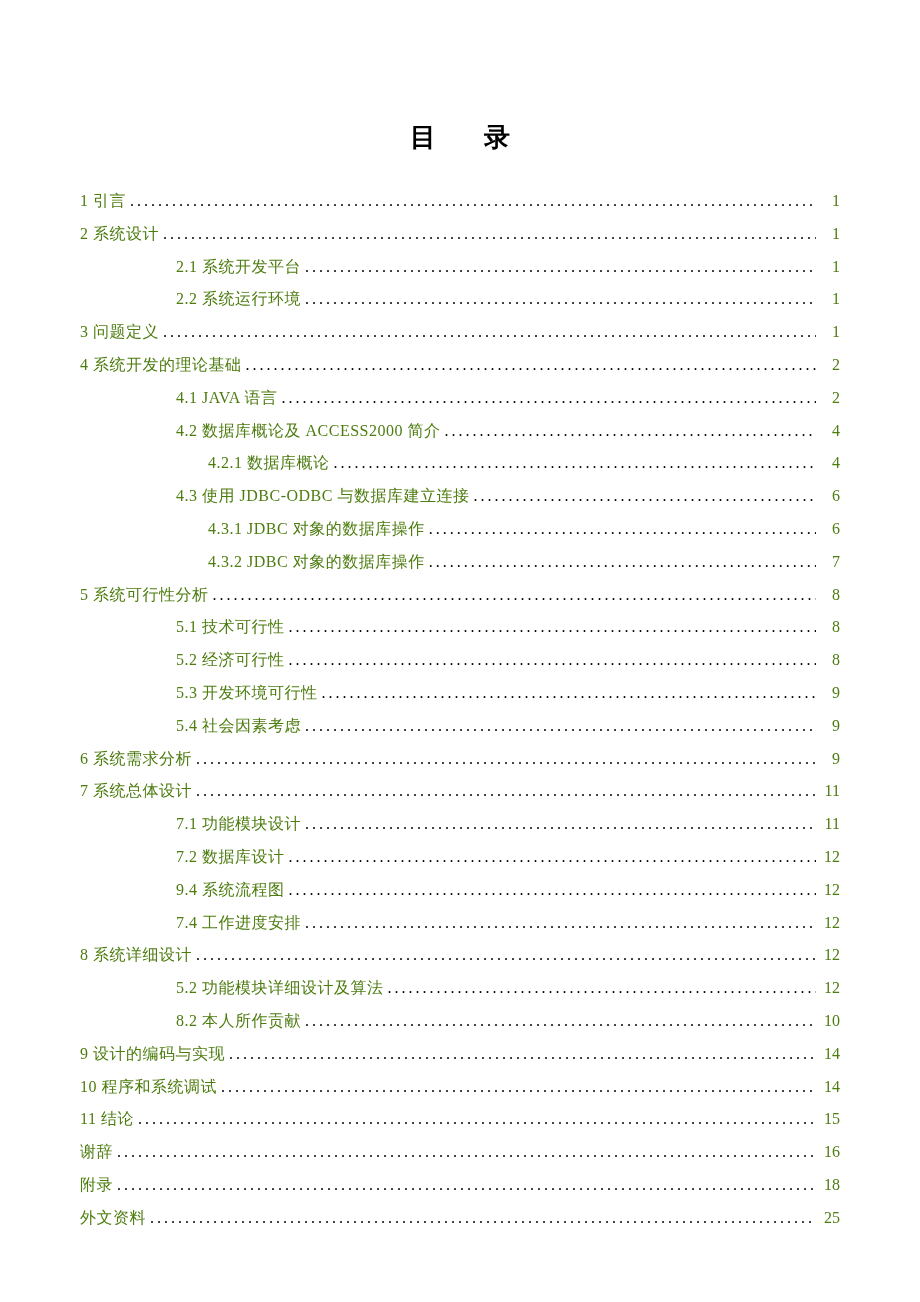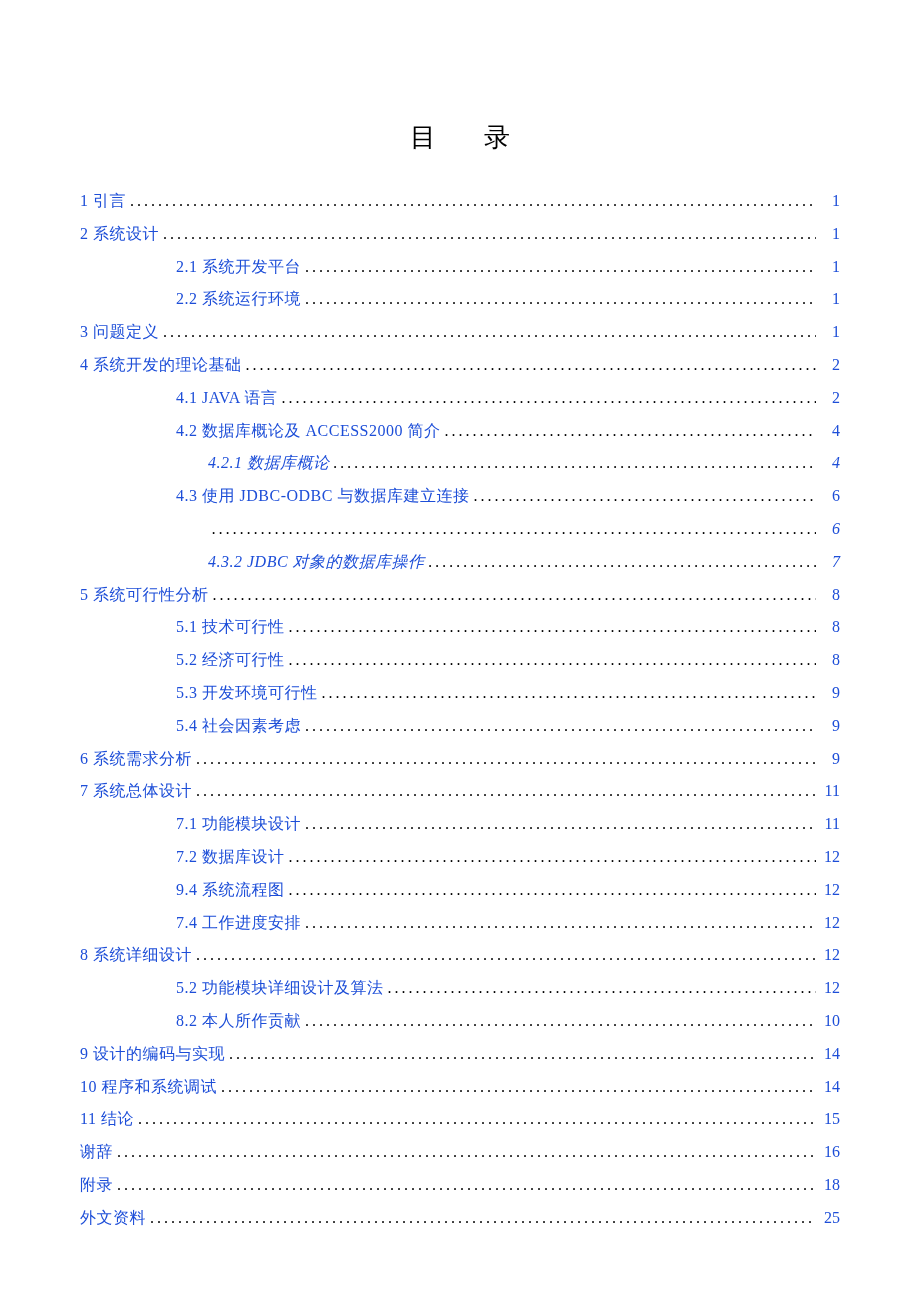--- a/index.html
+++ b/index.html
@@ -10,36 +10,36 @@
       width: 920px;
       min-height: 1302px;
       box-sizing: border-box;
     }
     .page {
       padding: 120px 80px 60px 80px;
     }
     .title {
       text-align: center;
       font-size: 26px;
-      font-weight: normal;
+      font-weight: bold;
       letter-spacing: 48px;
       margin-bottom: 30px;
       padding-left: 48px;
     }
     .toc-line {
       display: flex;
       align-items: center;
       font-size: 16px;
       line-height: 2.05;
       white-space: nowrap;
-      color: #1d4ed8;
+      color: #4d7c0f;
     }
     .toc-line.level-0 { padding-left: 0; }
     .toc-line.level-1 { padding-left: 96px; }
-    .toc-line.level-2 { padding-left: 128px; font-style: italic; }
+    .toc-line.level-2 { padding-left: 128px; }
     .toc-label {
       flex: 0 0 auto;
       letter-spacing: 0.5px;
     }
     .dots {
       flex: 1 1 auto;
       overflow: hidden;
       position: relative;
       margin: 0 4px;
     }
@@ -107,20 +107,21 @@
         <span class="toc-label">4.2.1 数据库概论</span>
         <span class="dots"></span>
         <span class="toc-page">4</span>
       </div>
       <div class="toc-line level-1">
         <span class="toc-label">4.3 使用 JDBC-ODBC 与数据库建立连接</span>
         <span class="dots"></span>
         <span class="toc-page">6</span>
       </div>
       <div class="toc-line level-2">
+        <span class="toc-label">4.3.1 JDBC 对象的数据库操作</span>
         <span class="dots"></span>
         <span class="toc-page">6</span>
       </div>
       <div class="toc-line level-2">
         <span class="toc-label">4.3.2 JDBC 对象的数据库操作</span>
         <span class="dots"></span>
         <span class="toc-page">7</span>
       </div>
       <div class="toc-line level-0">
         <span class="toc-label">5 系统可行性分析</span>

